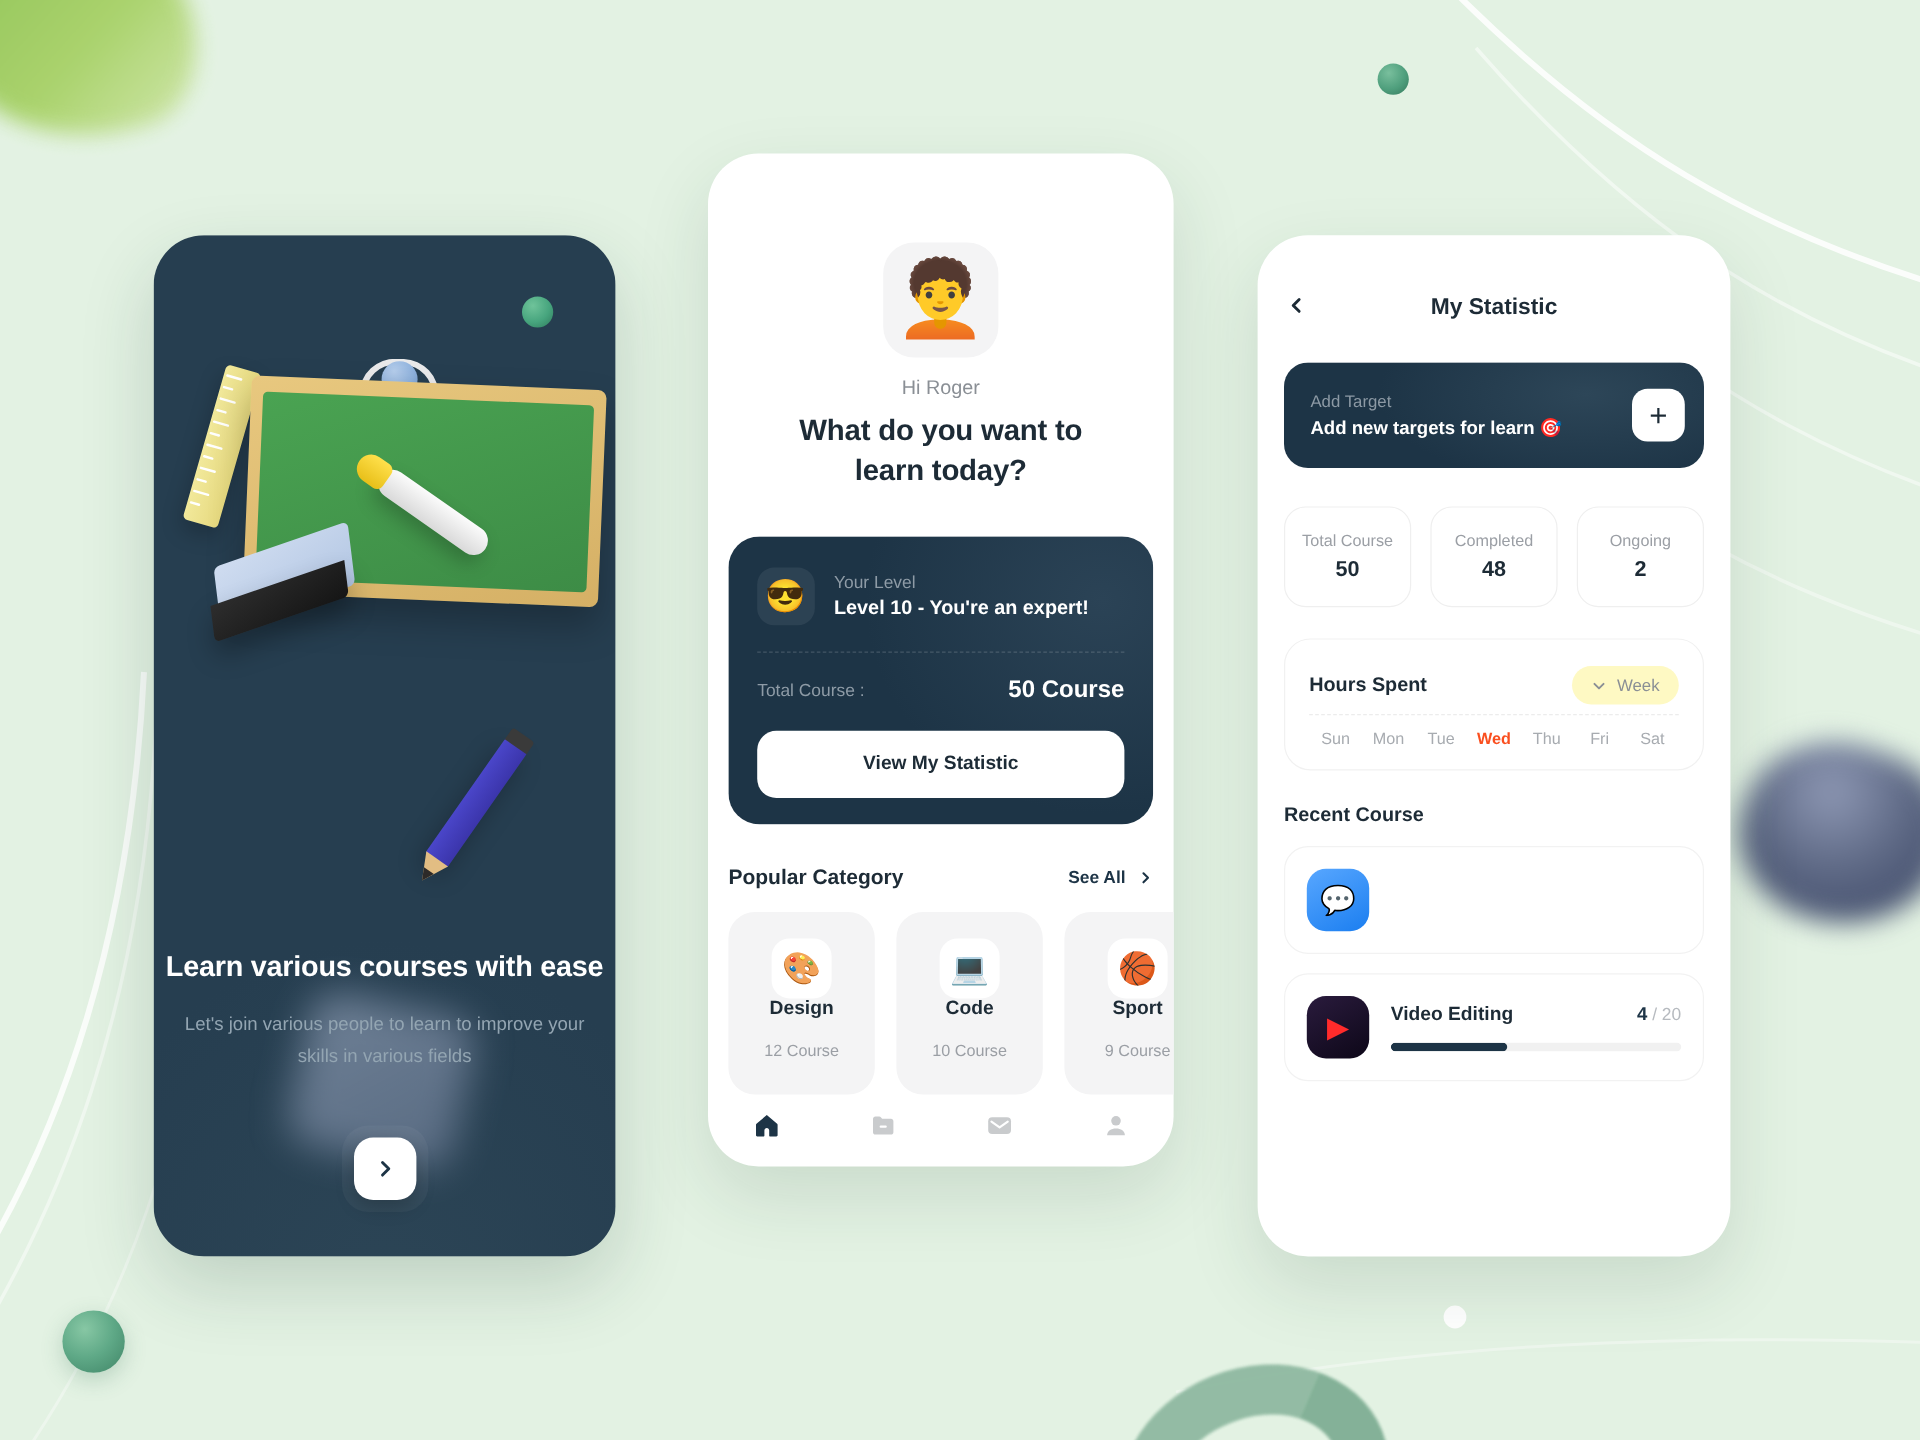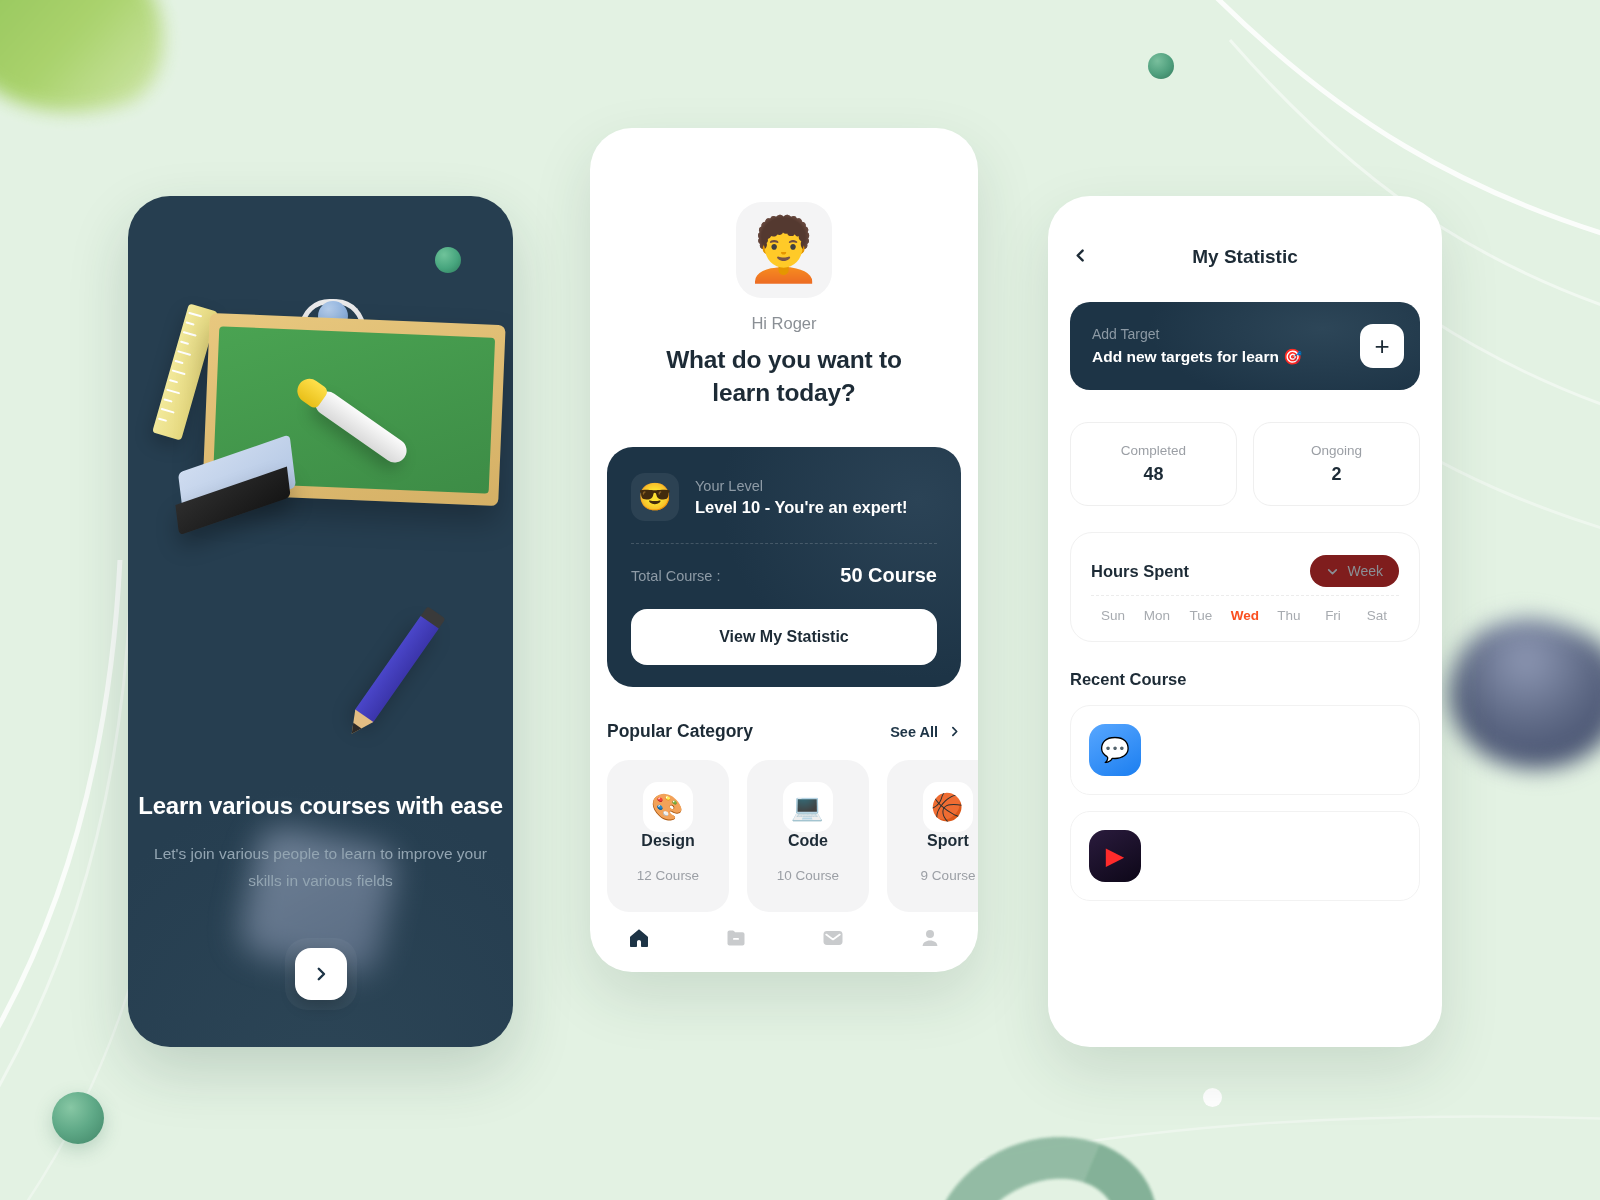--- a/index.html
+++ b/index.html
@@ -240,21 +240,21 @@
     flex:1; height:84px; border:1px solid #efefef; border-radius:18px;
     display:flex; flex-direction:column; align-items:center; justify-content:center;
   }
   .stat-lab { color:#9b9fa5; font-size:13.5px; }
   .stat-val { color:#1d2b36; font-size:18px; font-weight:700; margin-top:6px; }
 
   .chart-card { margin:26px 22px 0; border:1px solid #f1f1f1; border-radius:22px; padding:22px 20px 18px; }
   .chart-head { display:flex; align-items:center; justify-content:space-between; }
   .chart-title { font-size:16.5px; font-weight:700; color:#1d2b36; }
   .week-pill {
-    background:#7f1d1d; border-radius:18px; padding:8px 16px; display:flex; align-items:center; gap:8px;
+    background:#fef9c3; border-radius:18px; padding:8px 16px; display:flex; align-items:center; gap:8px;
     color:#8a8f95; font-size:14px; cursor:pointer;
   }
   .plot { position:relative; height:148px; margin-top:26px; display:flex; align-items:flex-end; gap:0; }
   .bcol { flex:1; display:flex; justify-content:center; align-items:flex-end; height:100%; position:relative; }
   .bar { width:26px; border-radius:10px; background:#f0f0f0; }
   .bar.active { background:linear-gradient(180deg,#ff5a2b,#fa4f1f); box-shadow:0 0 34px 10px rgba(255,90,43,.30); }
   .bar-dot {
     position:absolute; top:-7px; left:50%; transform:translateX(-50%);
     width:14px; height:14px; border-radius:50%; background:#fff; border:3px solid #fa4f1f;
   }
@@ -442,20 +442,24 @@
   <div class="target-card">
     <div>
       <div class="tg-cap">Add Target</div>
       <div class="tg-val">Add new targets for learn 🎯</div>
     </div>
     <div class="plus-btn">+</div>
   </div>
 
   <div class="stat-row">
     <div class="stat">
+      <span class="stat-lab">Total Course</span>
+      <span class="stat-val">50</span>
+    </div>
+    <div class="stat">
       <span class="stat-lab">Completed</span>
       <span class="stat-val">48</span>
     </div>
     <div class="stat">
       <span class="stat-lab">Ongoing</span>
       <span class="stat-val">2</span>
     </div>
   </div>
 
   <div class="chart-card">
@@ -481,14 +485,26 @@
   </div>
 
   <div class="rc-title">Recent Course</div>
 
   <div class="rc-item">
     <div class="rc-ic" style="background:linear-gradient(150deg,#58a7ff,#1b7ef0);color:#fff">💬</div>
   </div>
 
   <div class="rc-item">
     <div class="rc-ic" style="background:linear-gradient(150deg,#2a1b3d,#0d0718);color:#ff2b2b">▶</div>
+    <div class="rc-body">
+      <div class="rc-top">
+        <span class="rc-name">Video Editing</span>
+        <span class="rc-cnt">
+          <b>4</b>
+          <span>/ 20</span>
+        </span>
+      </div>
+      <div class="track">
+        <div class="fill" id="fill1" style="width: 40%;"></div>
+      </div>
+    </div>
   </div>
 </div>
 
 </body></html>

